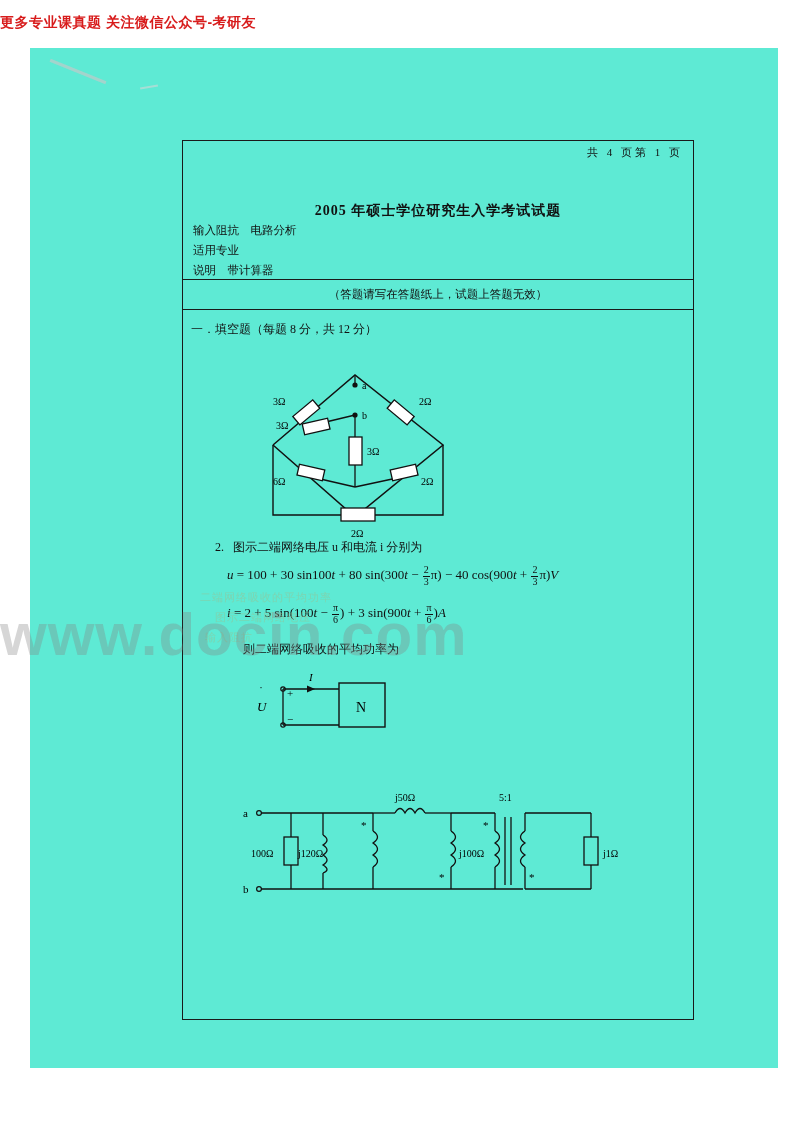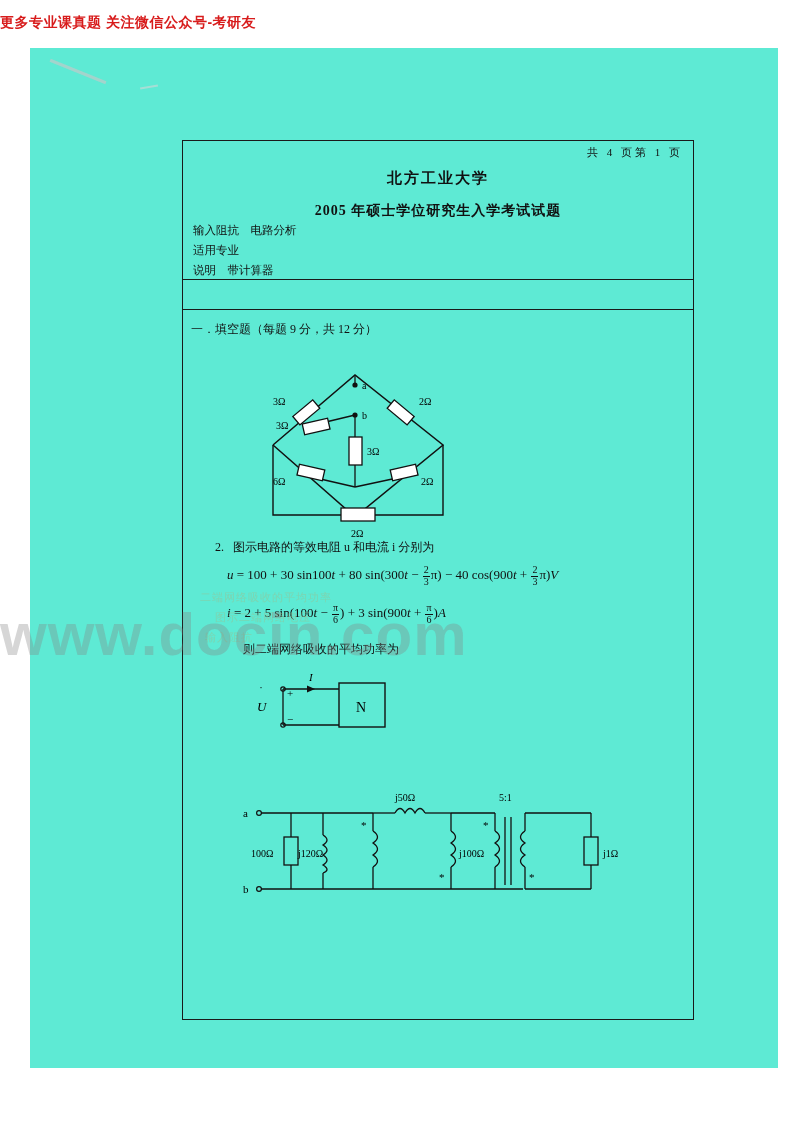--- a/index.html
+++ b/index.html
@@ -250,43 +250,43 @@
 
 <div class="scan">
 
   <div class="smudge1"></div>
   <div class="smudge2"></div>
 
   <div class="paper">
 
     <div class="pagecount">共  4  页第  1  页</div>
 
-    <div class="univ">北方工业大学</div>
     <div class="exam-title">2005 年硕士学位研究生入学考试试题</div>
 
     <div class="meta r1">
       <span>输入阻抗</span>
       &nbsp;&nbsp;
       <span>电路分析</span>
     </div>
     <div class="meta r2">
       <span>适用专业</span>
       &nbsp;&nbsp;
       <span></span>
     </div>
     <div class="meta r3">
       <span>说明</span>
       &nbsp;&nbsp;
       <span>带计算器</span>
     </div>
 
     <div class="rule r1"></div>
+    <div class="note">（答题请写在答题纸上，试题上答题无效）</div>
     <div class="rule r2"></div>
 
-    <div class="sec-head">一．填空题（每题 9 分，共 12 分）</div>
+    <div class="sec-head">一．填空题（每题 8 分，共 12 分）</div>
 
 
     <div class="circ1">
       <svg width="300" height="160" viewBox="0 0 300 160">
 
         <polyline points="30,78 112,8 200,78 112,150 30,78" fill="none" stroke="#111" stroke-width="1.5"></polyline>
 
         <polyline points="30,78 30,148 200,148 200,78" fill="none" stroke="#111" stroke-width="1.5" opacity="0"></polyline>
 
         <path d="M30,78 L30,148 L200,148 L200,78" fill="none" stroke="#111" stroke-width="1.4"></path>
@@ -336,21 +336,21 @@
         <g stroke="#111" stroke-width="1.3" fill="#fff">
           <rect x="98" y="141" width="34" height="13"></rect>
         </g>
         <text x="108" y="170" font-size="10">2Ω</text>
       </svg>
     </div>
 
     <div class="q2-line">
       <span>2.</span>
       &nbsp;
-      <span>图示电路的等效电阻 u 和电流 i 分别为</span>
+      <span>图示二端网络电压 u 和电流 i 分别为</span>
     </div>
 
     <div class="eqn e1">
       <span>
         <i>u</i> = 100 + 30 sin100<i>t</i> + 80 sin(300<i>t</i> −
         <span class="frac"><span class="num">2</span><span class="den">3</span></span>π) −
         40 cos(900<i>t</i> +
         <span class="frac"><span class="num">2</span><span class="den">3</span></span>π)<i>V</i>
       </span>
     </div>

